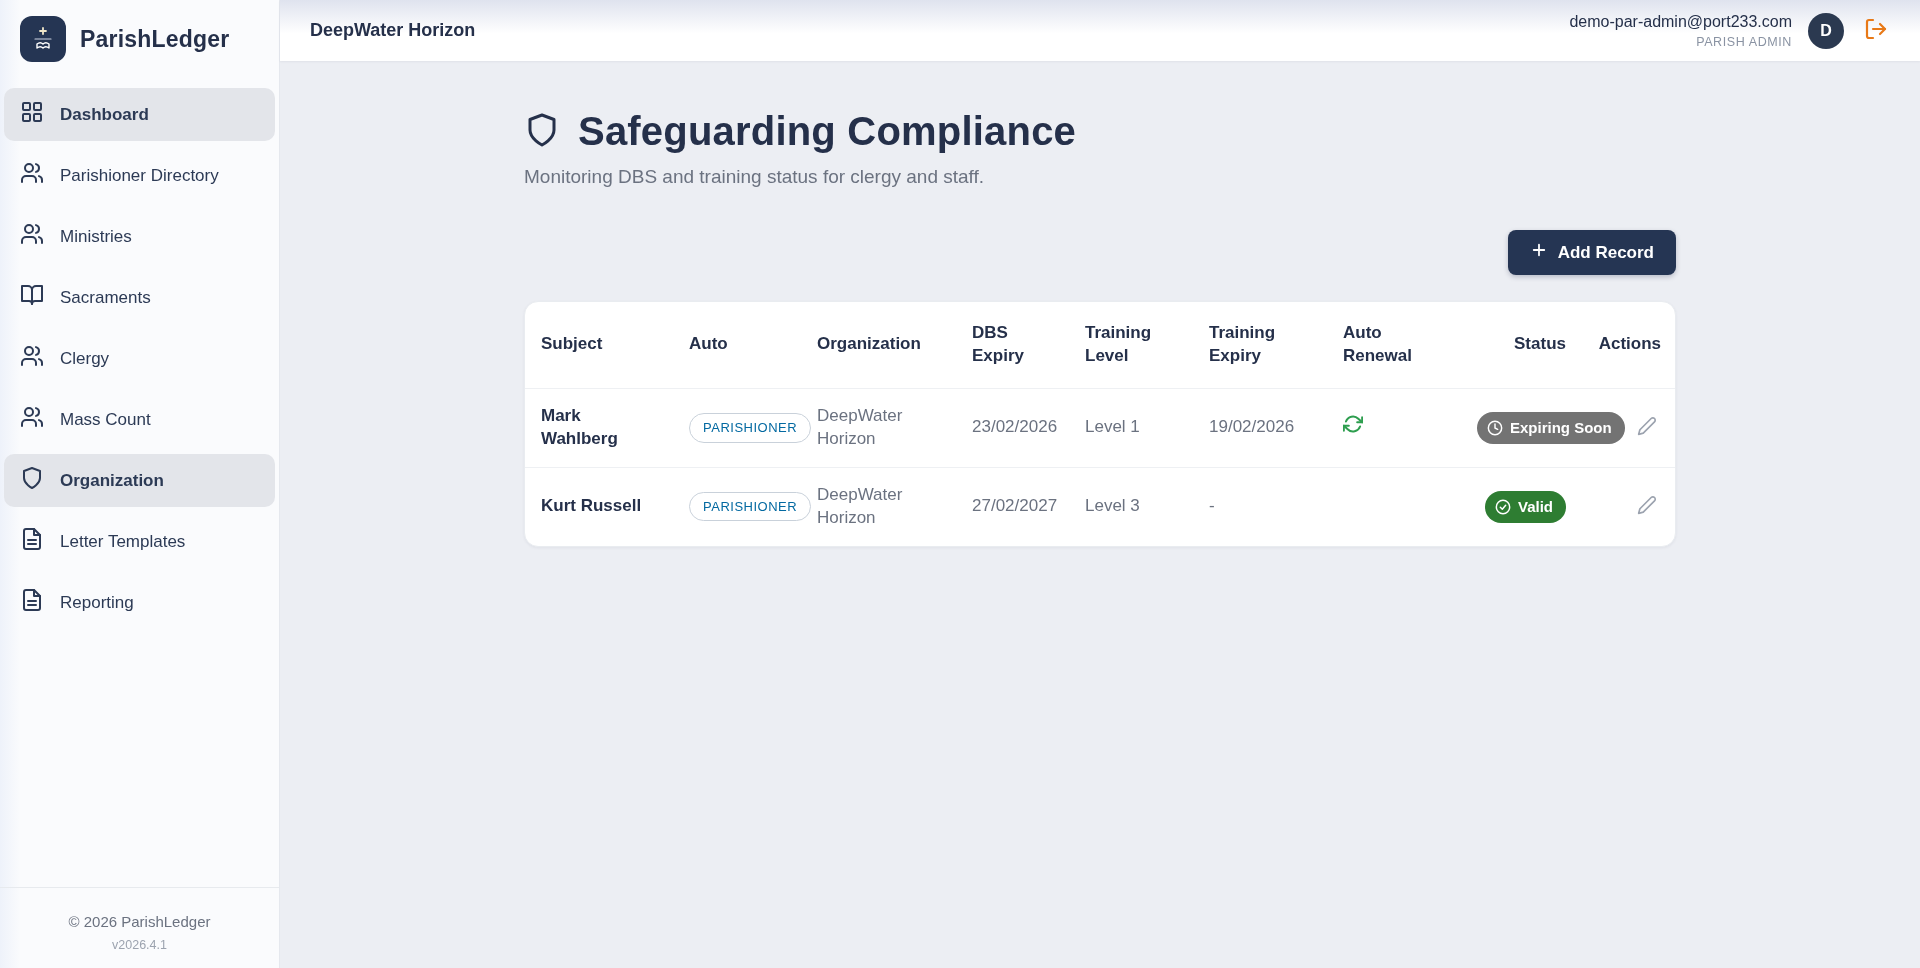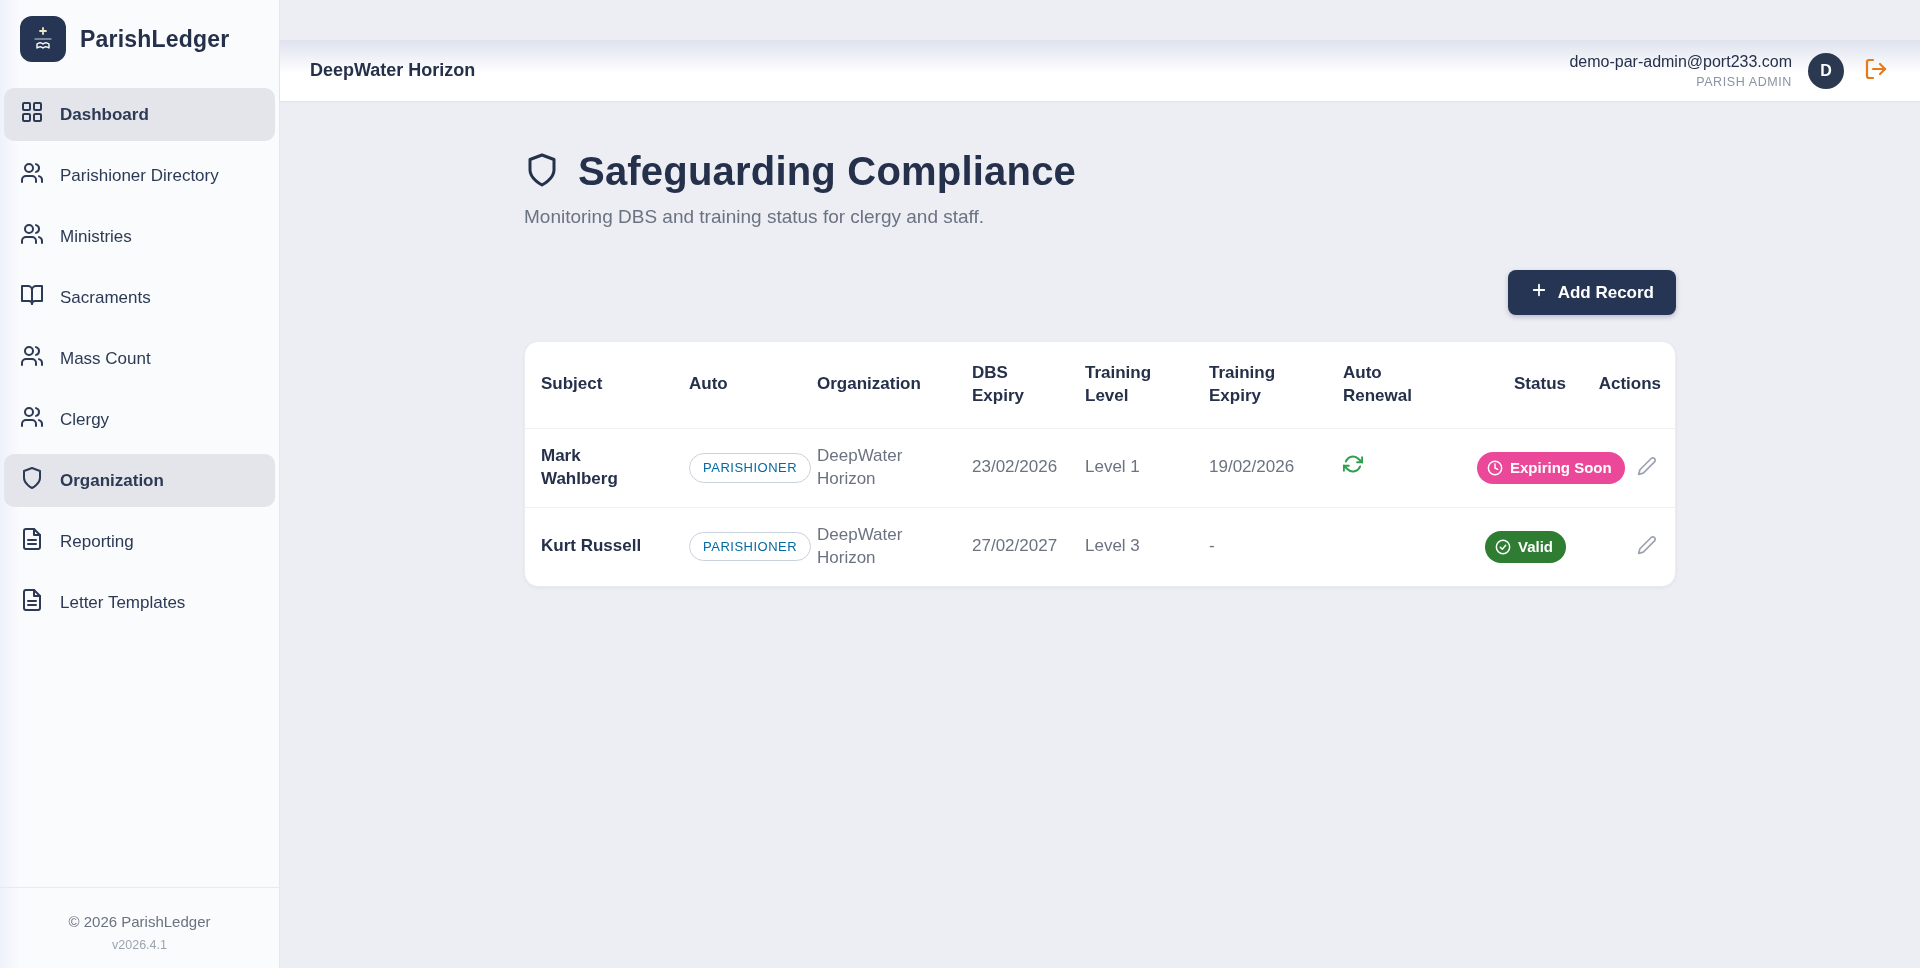--- a/index.html
+++ b/index.html
@@ -33,21 +33,21 @@
   .nav-item svg { flex:0 0 24px; stroke:#2c3a55; }
   .nav-item.active { background:#e3e5ea; font-weight:700; }
   .sidebar-spacer { flex:1; }
   .sidebar-footer {
     border-top:1px solid #e7eaee; padding:25px 10px 16px 10px; text-align:center;
   }
   .copyright { font-size:15px; color:#6b7280; }
   .version { font-size:12.5px; color:#9ca3af; margin-top:8px; }
 
   
-  .main { flex:1; display:flex; flex-direction:column; height:700px;margin-top:40px; }
+  .main { flex:1; display:flex; flex-direction:column; height:700px; }
   .topbar {
     height:61px; flex:0 0 61px;
     background:linear-gradient(180deg,#dfe3ee 0%,#ffffff 55%);
     display:flex; align-items:center; justify-content:space-between;
     padding:0 28px 0 30px;
     box-shadow:0 1px 2px rgba(30,40,70,0.06);
   }
   .parish-name { font-size:18px; font-weight:700; color:#25304a; }
   .topbar-right { display:flex; align-items:center; gap:16px; }
   .user-block { text-align:right; }
@@ -98,21 +98,21 @@
   .type-pill {
     display:inline-block; border:1px solid #c9d1da; border-radius:999px;
     padding:5px 13px; font-size:13px; color:#0369a1; letter-spacing:0.5px;
     background:#fff; white-space:nowrap;
   }
   .chip {
     display:inline-flex; align-items:center; gap:7px;
     border-radius:999px; padding:6px 13px 6px 10px;
     font-size:15px; font-weight:600; color:#fff; white-space:nowrap;
   }
-  .chip.warning { background:#ec4899; }
+  .chip.warning { background:#737373; }
   .chip.success { background:#2e7d32; }
   .renew-icon svg { stroke:#2e9e4f; }
   .edit-btn { background:none; border:none; cursor:pointer; padding:4px; }
   .edit-btn svg { stroke:#9ca3af; }
 </style>
 </head>
 <body>
 
 <div class="app">
 
@@ -173,62 +173,62 @@
       </div>
       <div class="nav-item">
         <span>
           <svg width="24" height="24" viewBox="0 0 24 24" fill="none" stroke-width="2" stroke-linecap="round" stroke-linejoin="round">
               <circle cx="9" cy="7" r="4"></circle>
               <path d="M2 21v-2a4 4 0 014-4h6a4 4 0 014 4v2"></path>
               <path d="M16 3.13a4 4 0 010 7.75"></path>
               <path d="M22 21v-2a4 4 0 00-3-3.87"></path>
             </svg>
         </span>
-        <span>Mass Count</span>
+        <span>Clergy</span>
       </div>
       <div class="nav-item">
         <span>
           <svg width="24" height="24" viewBox="0 0 24 24" fill="none" stroke-width="2" stroke-linecap="round" stroke-linejoin="round">
               <circle cx="9" cy="7" r="4"></circle>
               <path d="M2 21v-2a4 4 0 014-4h6a4 4 0 014 4v2"></path>
               <path d="M16 3.13a4 4 0 010 7.75"></path>
               <path d="M22 21v-2a4 4 0 00-3-3.87"></path>
             </svg>
         </span>
-        <span>Clergy</span>
+        <span>Mass Count</span>
       </div>
       <div class="nav-item active">
         <span>
           <svg width="24" height="24" viewBox="0 0 24 24" fill="none" stroke-width="2" stroke-linecap="round" stroke-linejoin="round">
               <path d="M12 22s8-4 8-10V5l-8-3-8 3v7c0 6 8 10 8 10z"></path>
             </svg>
         </span>
         <span>Organization</span>
       </div>
       <div class="nav-item">
         <span>
           <svg width="24" height="24" viewBox="0 0 24 24" fill="none" stroke-width="2" stroke-linecap="round" stroke-linejoin="round">
               <path d="M14 2H6a2 2 0 00-2 2v16a2 2 0 002 2h12a2 2 0 002-2V8z"></path>
               <path d="M14 2v6h6"></path>
               <path d="M16 13H8"></path>
               <path d="M16 17H8"></path>
             </svg>
         </span>
-        <span>Reporting</span>
+        <span>Letter Templates</span>
       </div>
       <div class="nav-item">
         <span>
           <svg width="24" height="24" viewBox="0 0 24 24" fill="none" stroke-width="2" stroke-linecap="round" stroke-linejoin="round">
               <path d="M14 2H6a2 2 0 00-2 2v16a2 2 0 002 2h12a2 2 0 002-2V8z"></path>
               <path d="M14 2v6h6"></path>
               <path d="M16 13H8"></path>
               <path d="M16 17H8"></path>
             </svg>
         </span>
-        <span>Letter Templates</span>
+        <span>Reporting</span>
       </div>
     </nav>
 
     <div class="sidebar-spacer"></div>
     <div class="sidebar-footer">
       <div class="copyright">© 2026 ParishLedger</div>
       <div class="version">v2026.4.1</div>
     </div>
   </aside>
 

